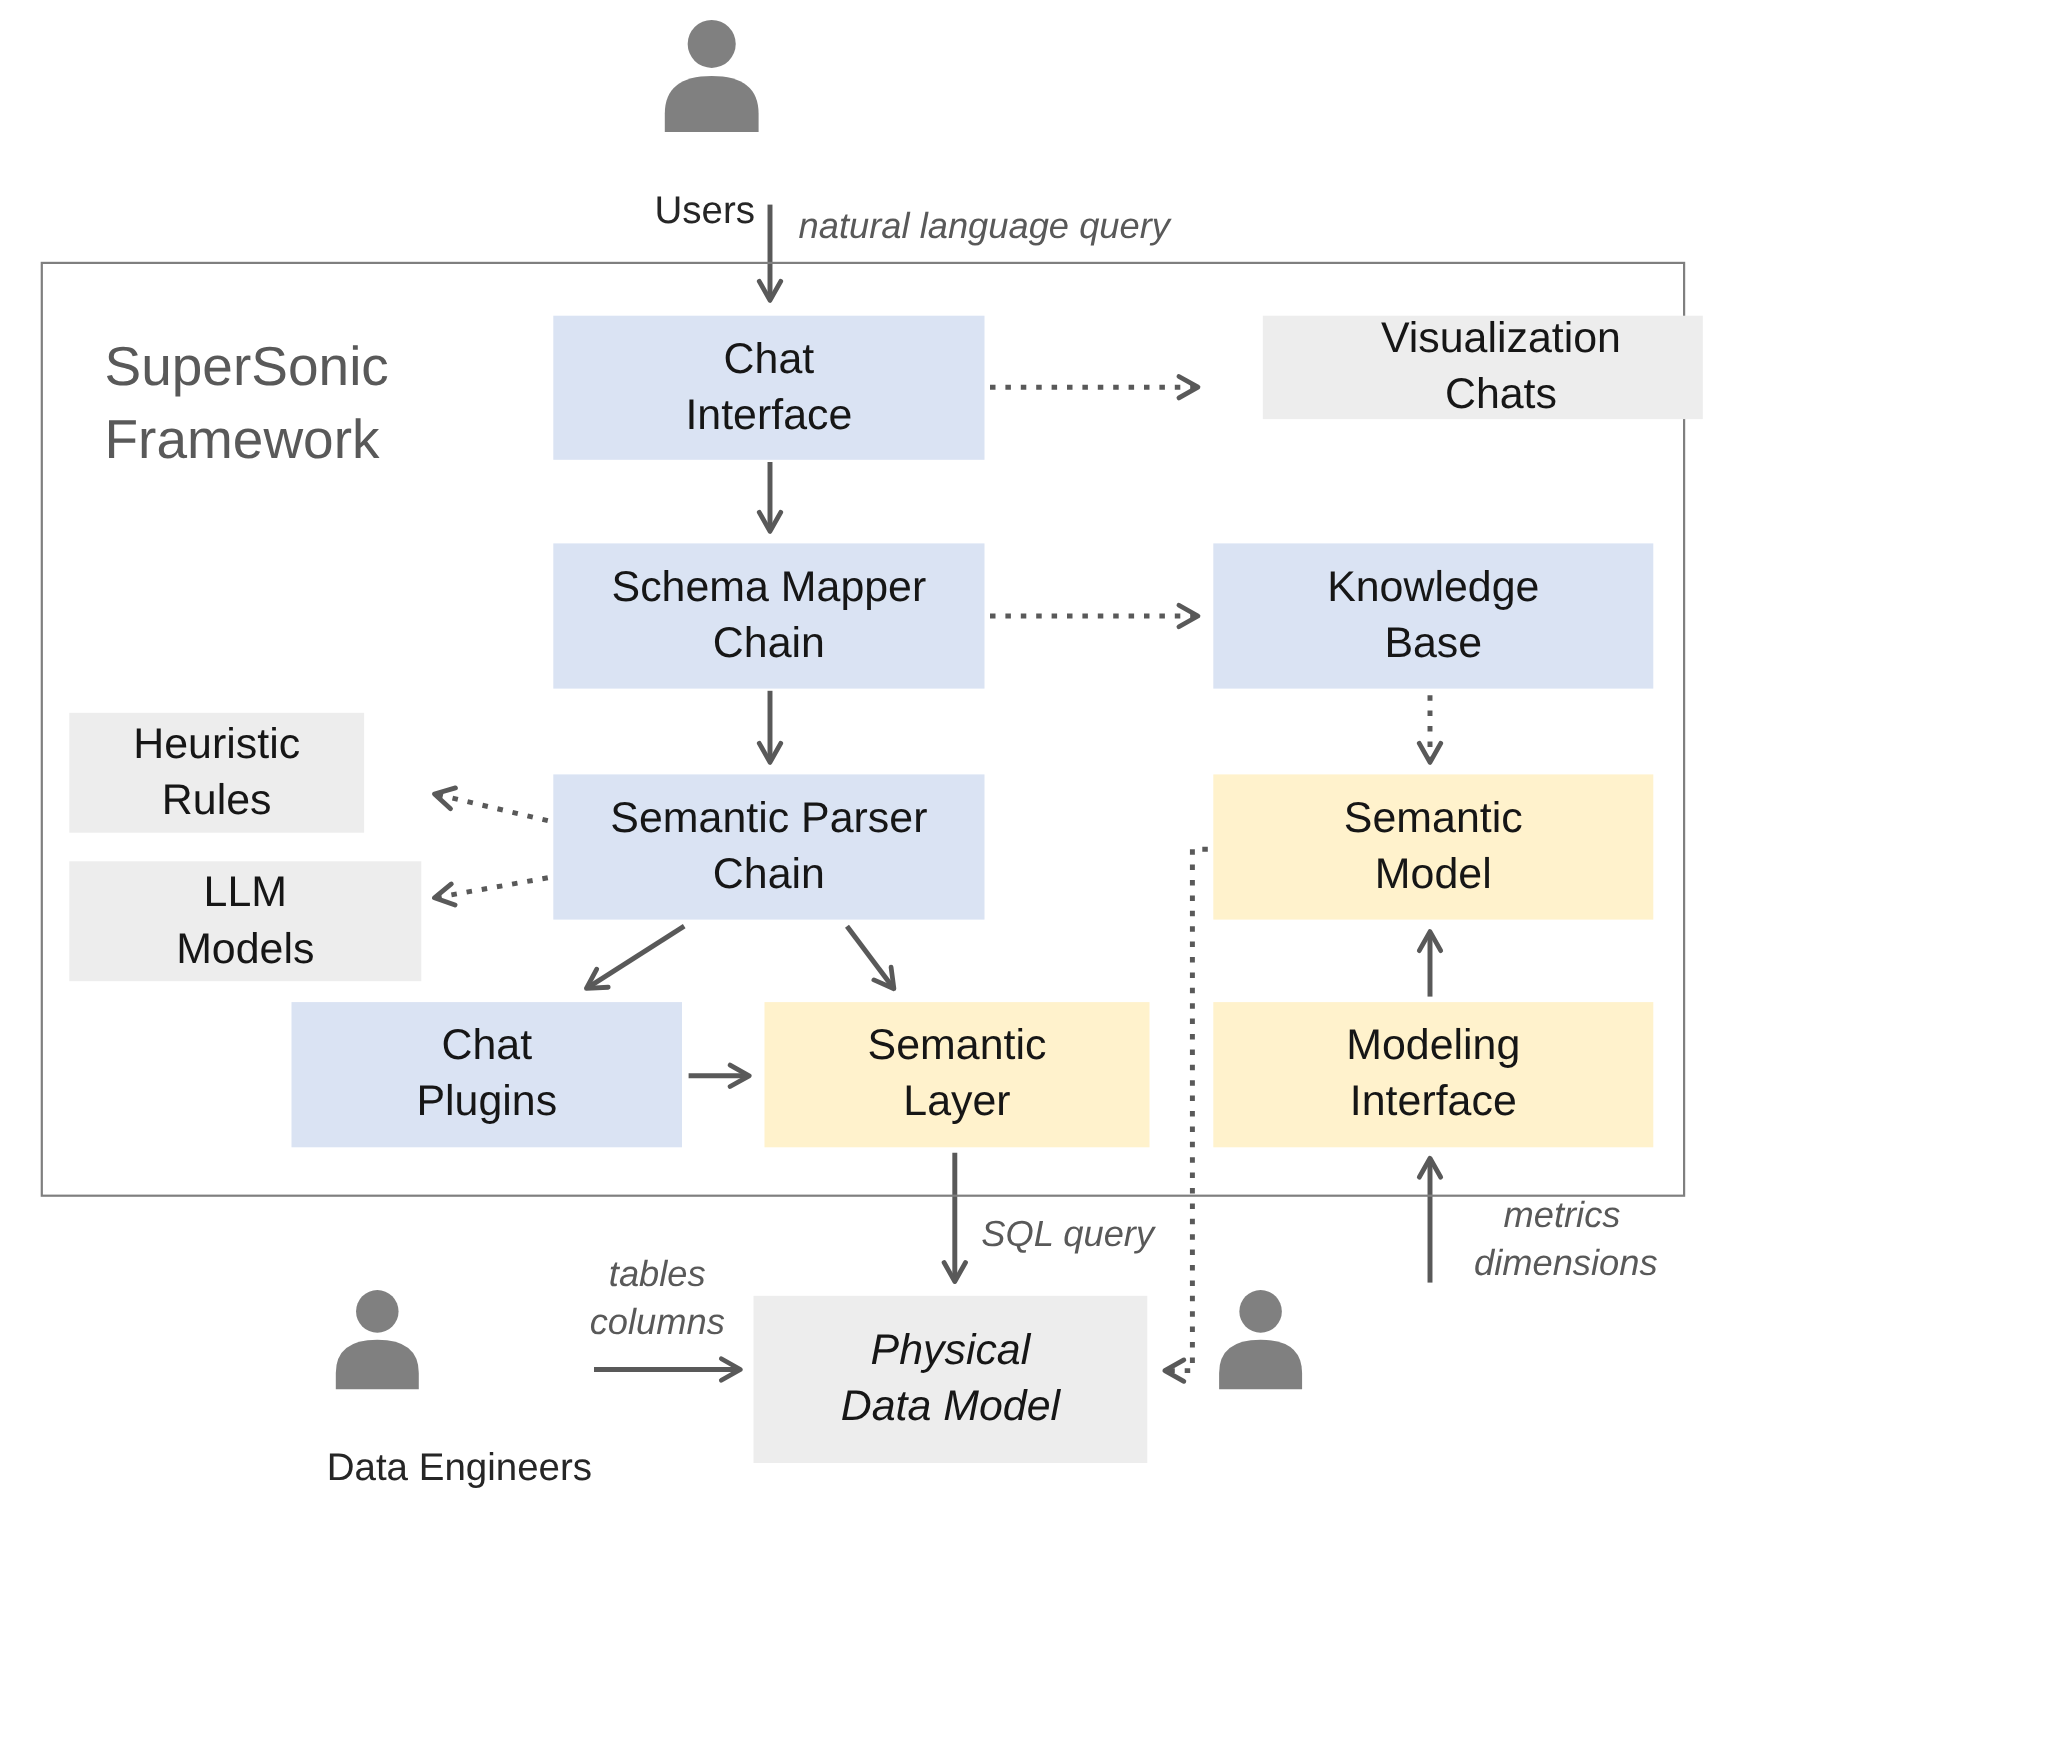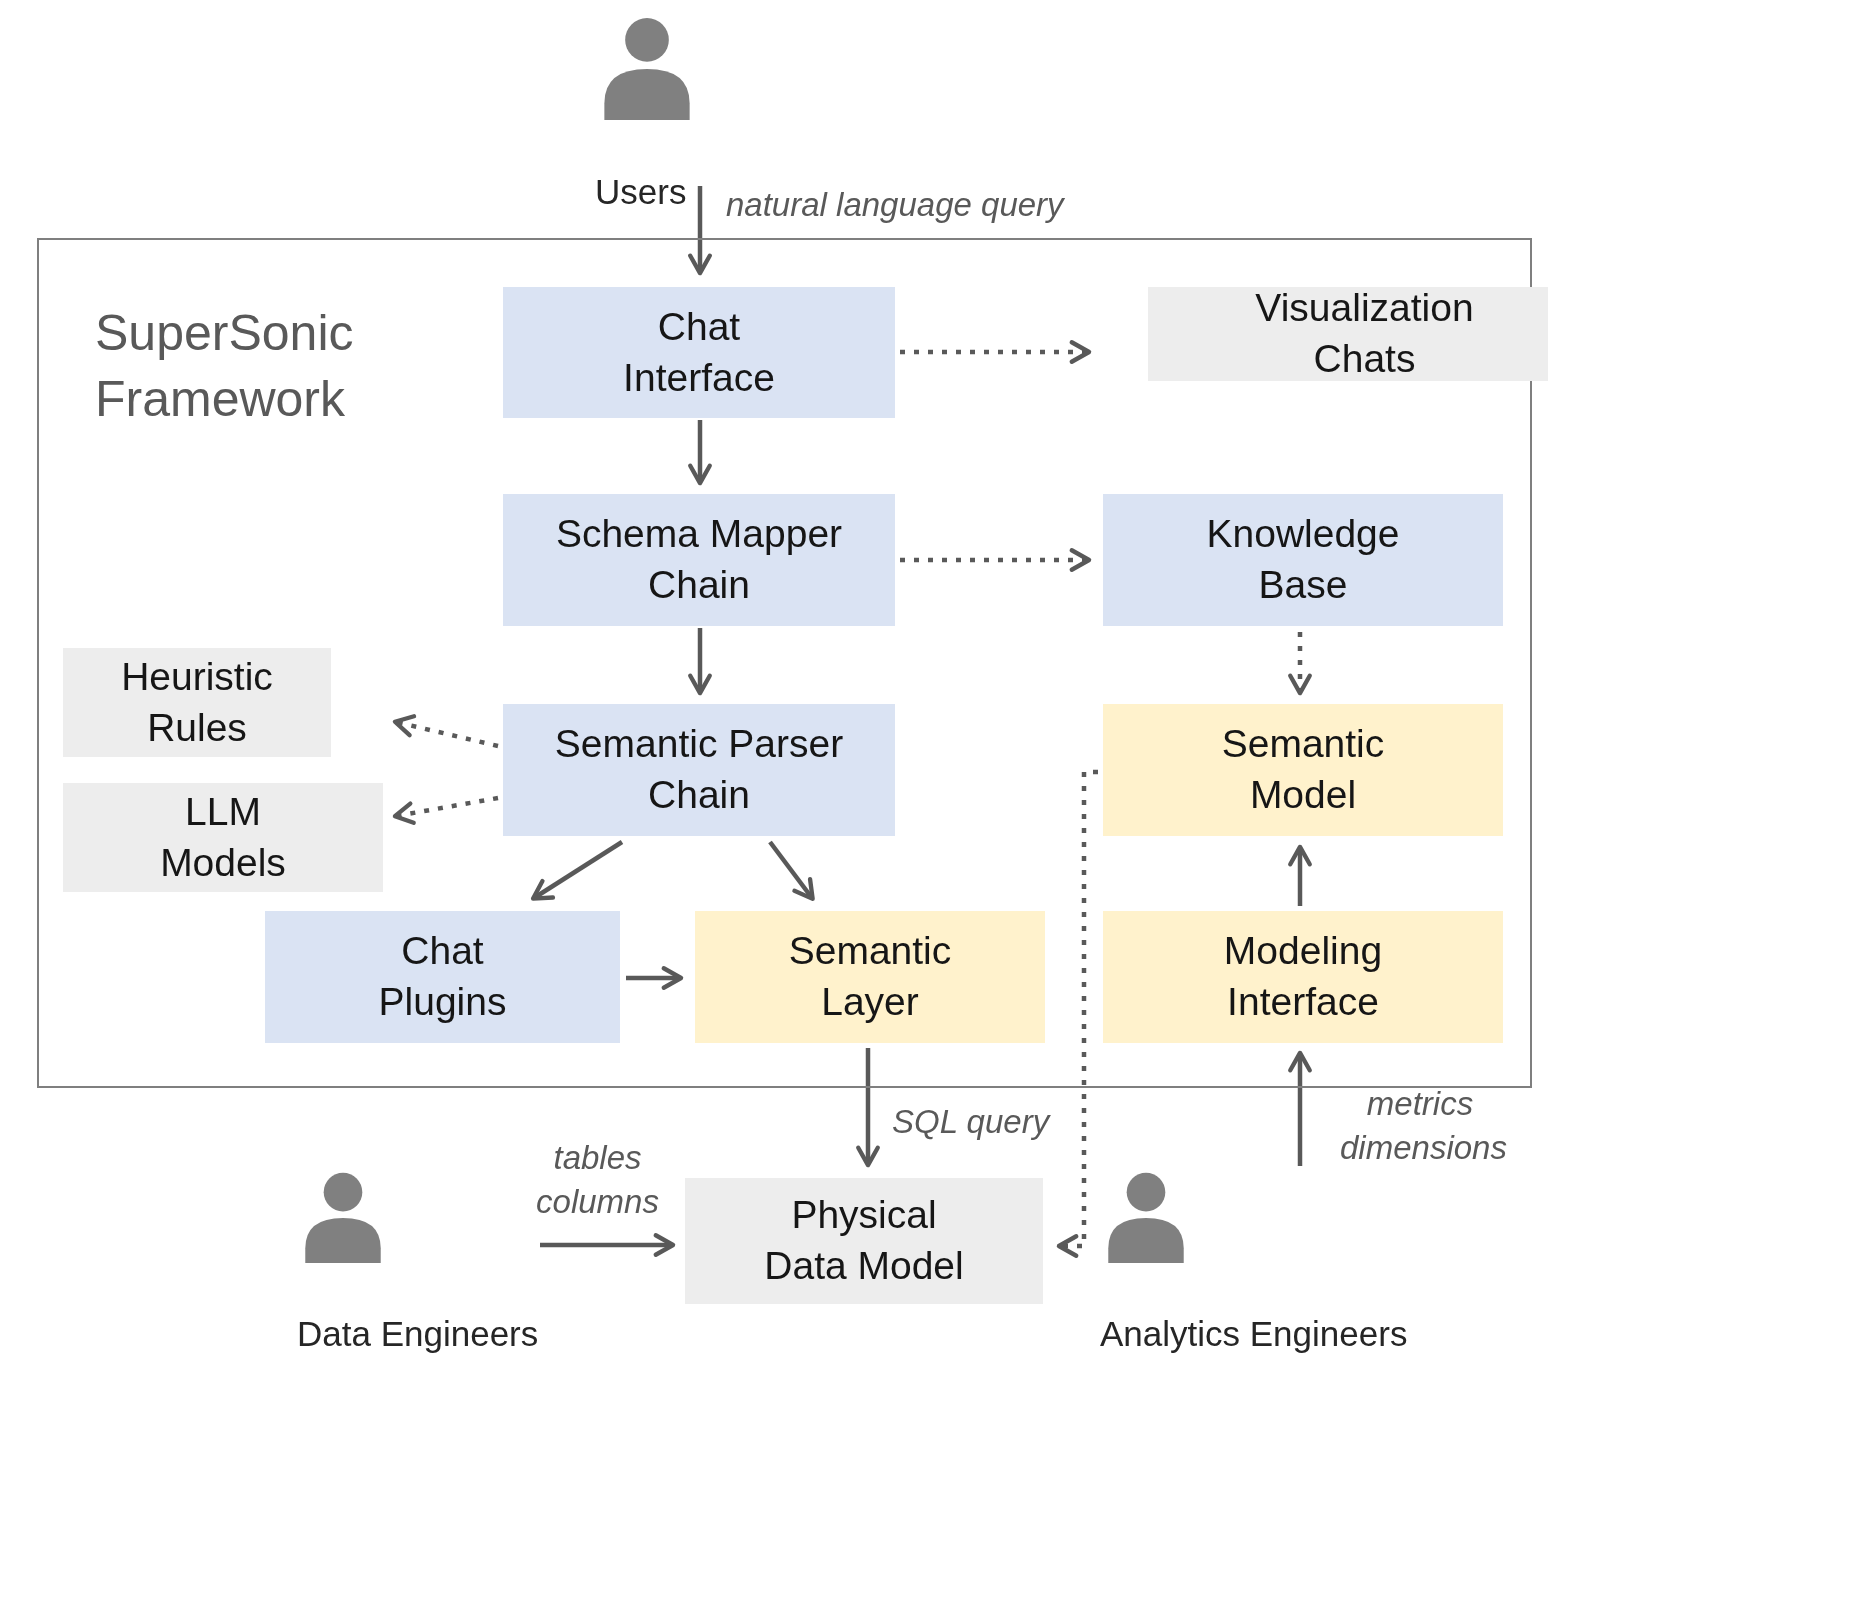--- a/index.html
+++ b/index.html
@@ -72,21 +72,21 @@
   <div class="node blue" style="left:503px;  top:704px; width:392px; height:132px;">Semantic Parser
 Chain</div>
   <div class="node yellow" style="left:1103px; top:704px; width:400px; height:132px;">Semantic
 Model</div>
   <div class="node blue" style="left:265px;  top:911px; width:355px; height:132px;">Chat
 Plugins</div>
   <div class="node yellow" style="left:695px;  top:911px; width:350px; height:132px;">Semantic
 Layer</div>
   <div class="node yellow" style="left:1103px; top:911px; width:400px; height:132px;">Modeling
 Interface</div>
-  <div class="node gray" style="left:685px;  top:1178px; width:358px; height:126px;">Physical
+  <div class="node gray" style="left:685px;  top:1178px; width:358px; height:152px;font-style:italic;">Physical
 Data Model</div>
 
   <div class="actor" style="left:595px; top:12px; width:210px;">
     <svg width="104" height="112" viewBox="0 0 100 100">
       <circle class="person" cx="50" cy="23" r="21"></circle>
       <path class="person" d="M9 100 V84 Q9 51 50 51 Q91 51 91 84 V100 Z"></path>
     </svg>
     <div class="actor-label">Users</div>
   </div>
 
@@ -96,21 +96,20 @@
       <path class="person" d="M9 100 V84 Q9 51 50 51 Q91 51 91 84 V100 Z"></path>
     </svg>
     <div class="actor-label">Data Engineers</div>
   </div>
 
   <div class="actor" style="left:1100px; top:1168px; width:400px;">
     <svg width="92" height="98" viewBox="0 0 100 100">
       <circle class="person" cx="50" cy="23" r="21"></circle>
       <path class="person" d="M9 100 V84 Q9 51 50 51 Q91 51 91 84 V100 Z"></path>
     </svg>
-    <div class="actor-label">Analytics Engineers</div>
   </div>
 
   <div class="elabel" style="left:726px; top:183px;">natural language query</div>
   <div class="elabel" style="left:892px; top:1100px;">SQL query</div>
   <div class="elabel center" style="left:520px;  top:1136px; width:155px;">tables
 columns</div>
   <div class="elabel center" style="left:1340px; top:1082px; width:160px;">metrics
 dimensions</div>
 
 </div>

